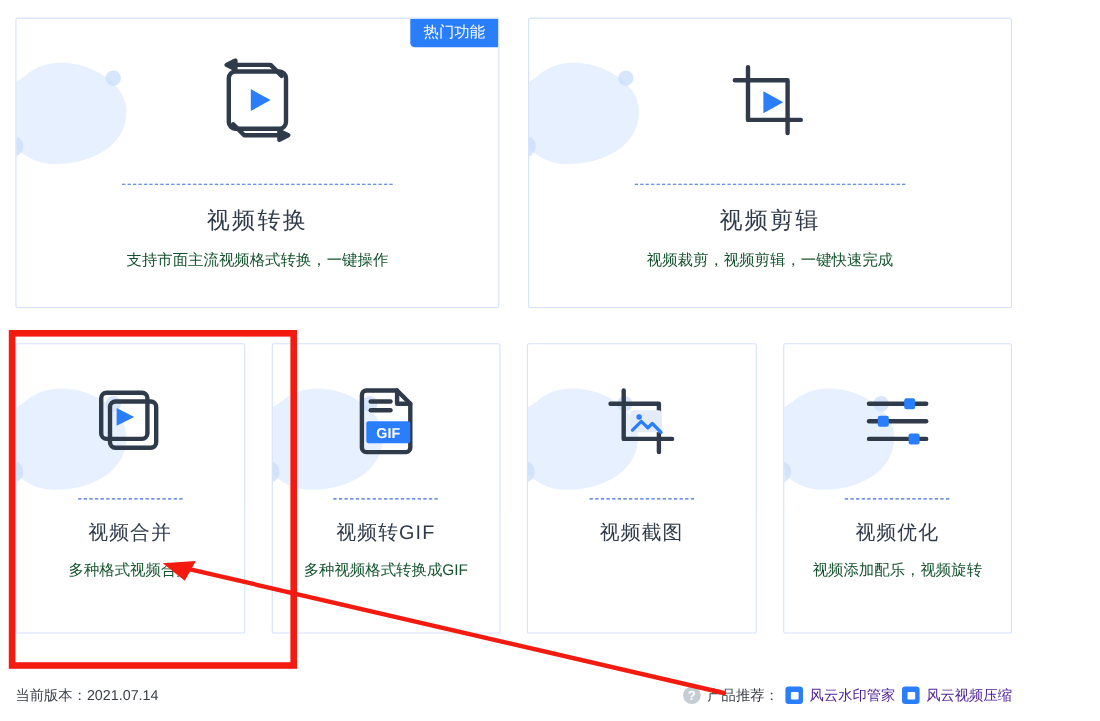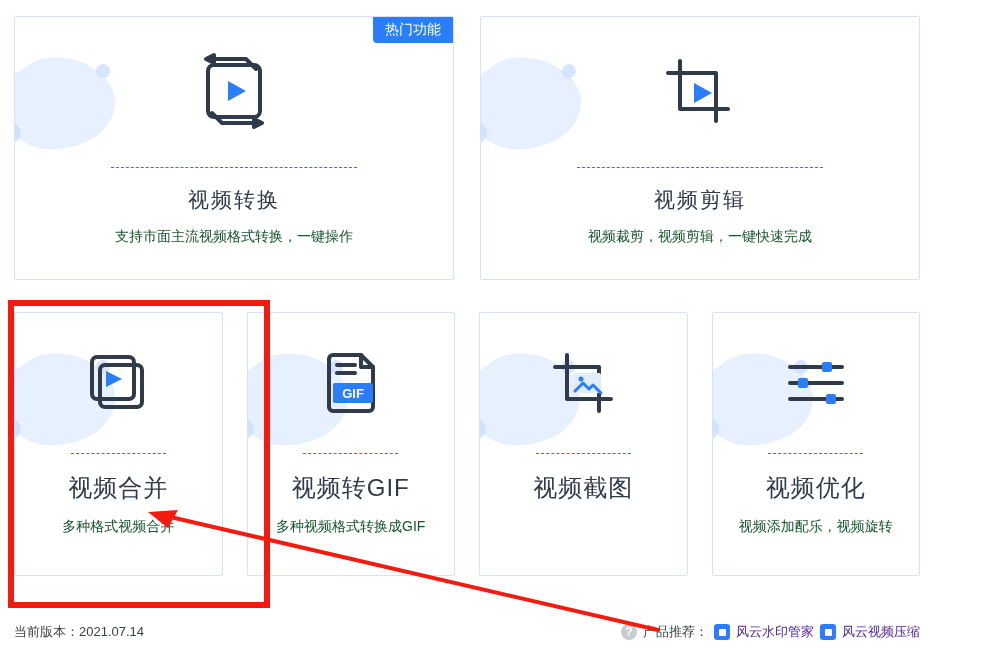--- a/index.html
+++ b/index.html
@@ -76,21 +76,21 @@
     margin-bottom: 18px;
   }
   .card.big .dash { width: 56%; }
 
   .title {
     font-size: 21px;
     color: #2f3a4a;
     margin-bottom: 14px;
     letter-spacing: 2px;
   }
-  .title.small-t { font-size: 24px; letter-spacing: 1px; }
+  .title.small-t { font-size: 18px; letter-spacing: 1px; }
   .subtitle {
     font-size: 14px;
     color: #14532d;
     text-align: center;
     padding: 0 12px;
   }
 
   
   .highlight-box {
     position: absolute;

